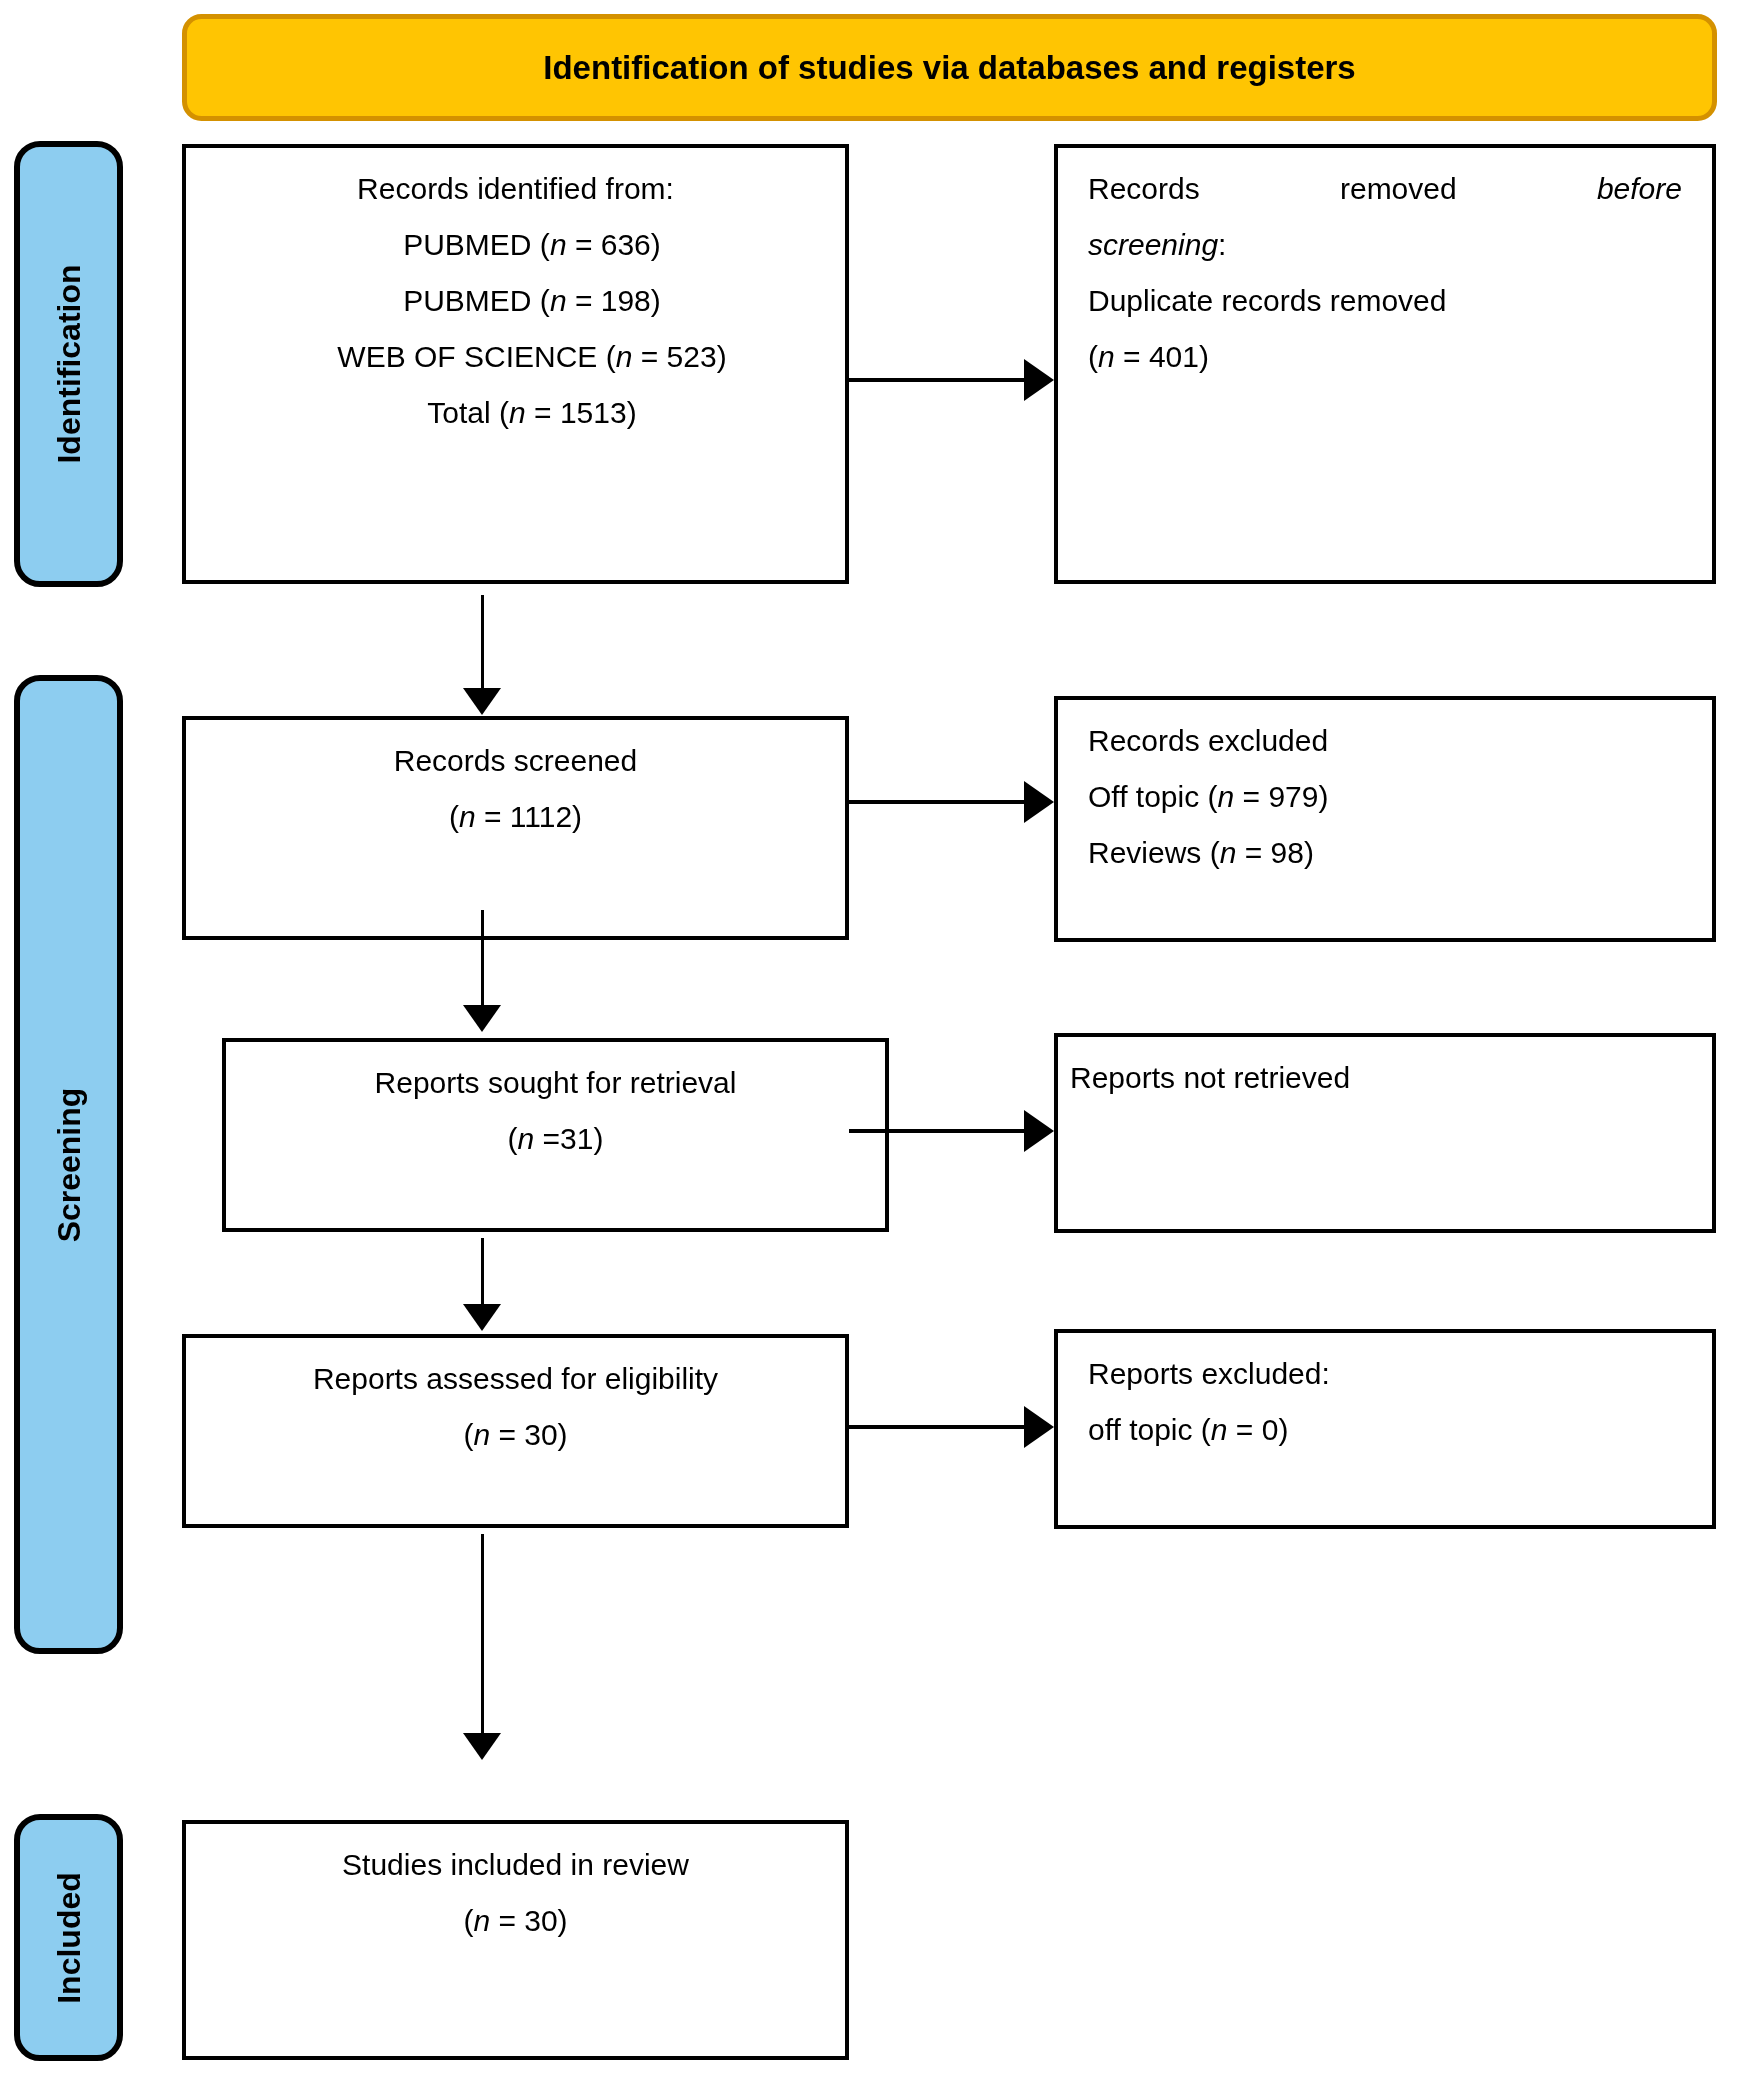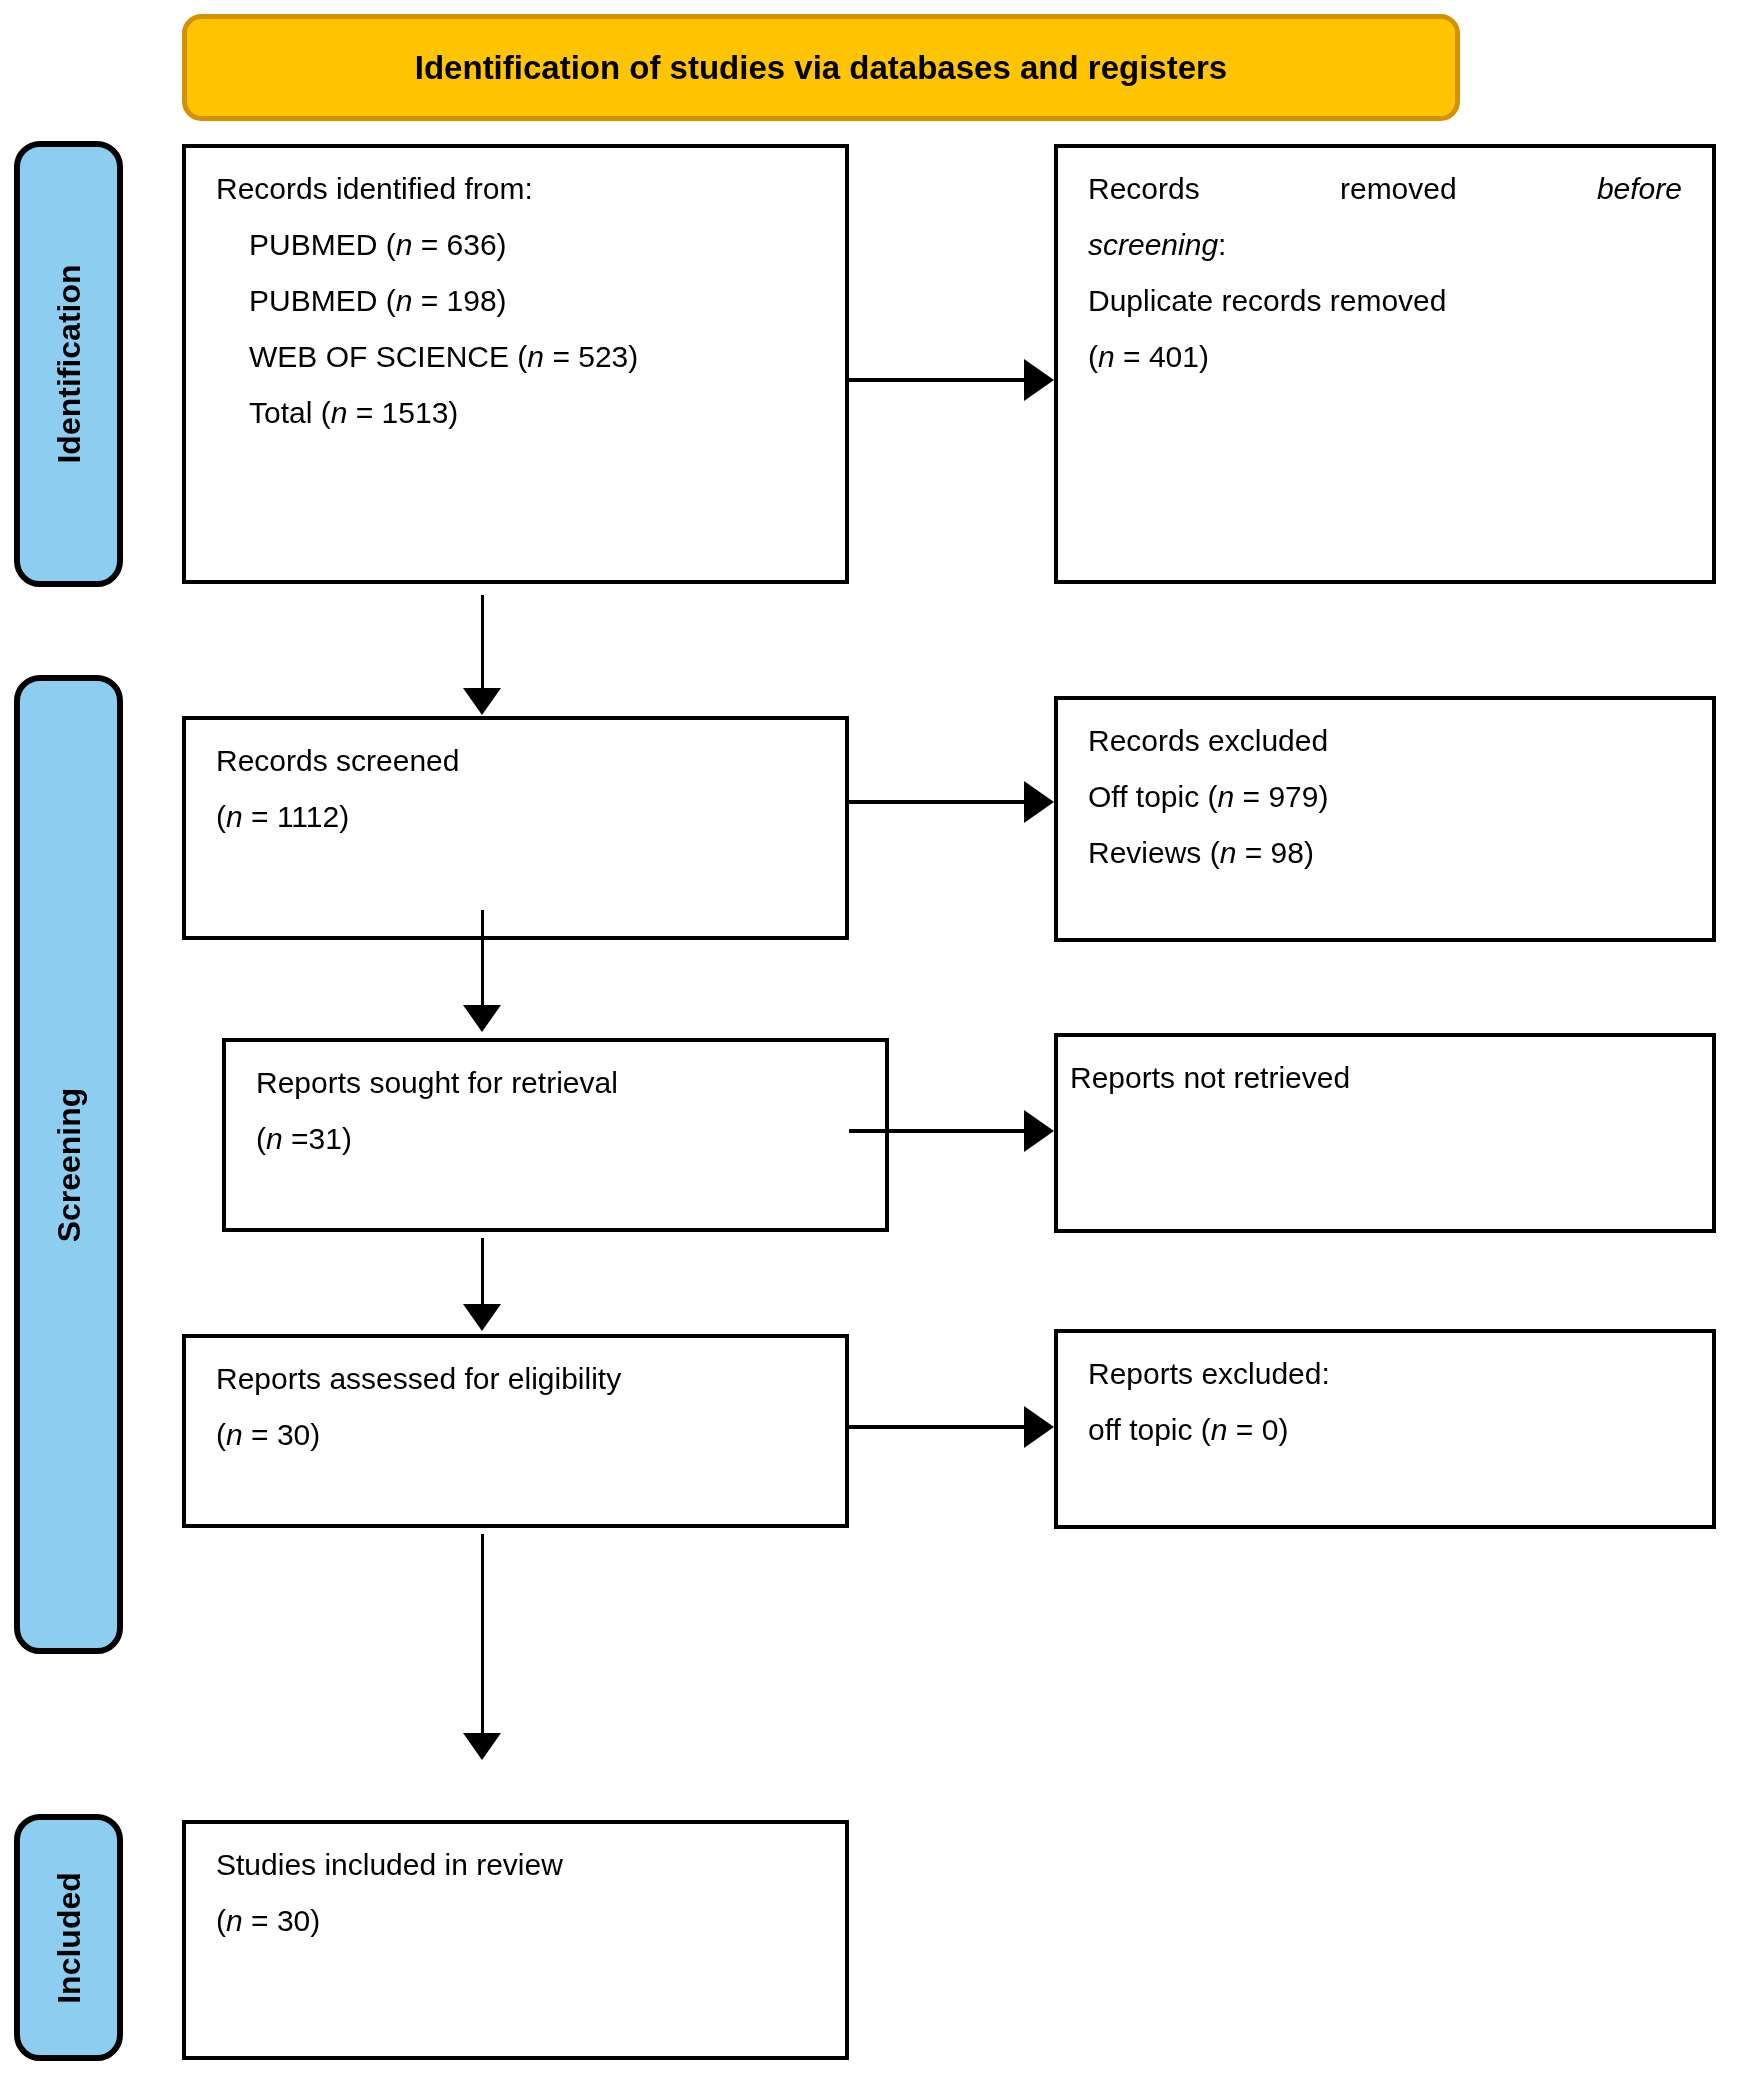--- a/index.html
+++ b/index.html
@@ -5,21 +5,21 @@
   html,body{margin:0;padding:0;background:#ffffff;}
   body{
     width:1746px;height:2097px;position:relative;overflow:hidden;
     font-family:"Liberation Sans","DejaVu Sans",sans-serif;
     color:#000000;
   }
   .abs{position:absolute;box-sizing:border-box;}
 
   
   #banner{
-    left:182px;top:14.3px;width:1278px;height:107px;
+    left:182px;top:14.3px;width:1535px;height:107px;
     background:#FFC502;
     border:5.1px solid #D49100;
     border-radius:19.4px;
     display:flex;align-items:center;justify-content:center;
   }
   #banner-title{
     font-size:33px;font-weight:bold;letter-spacing:0px;
     color:#000;text-align:center;line-height:1.1;
   }
 
@@ -40,21 +40,21 @@
   #rail-identification{top:141px;height:446px;}
   #rail-screening{top:675px;height:979px;}
   #rail-included{top:1814px;height:247px;}
 
   
   .box{
     background:#ffffff;
     border:4.6px solid #000000;
     padding:26px 30px 11.4px 30px;
   }
-  .bl{left:182px;width:667px;}
+  .bl{left:182px;width:667px;text-align:center;}
   .br{left:1054px;width:662px;}
 
   .line{
     font-size:30px;line-height:1.0;margin:0 0 26px 0;
     color:#000;white-space:pre-wrap;
   }
   .line.indent{margin-left:33px;}
   .ital{font-style:italic;}
   .just{
     display:block;text-align:justify;text-align-last:justify;

